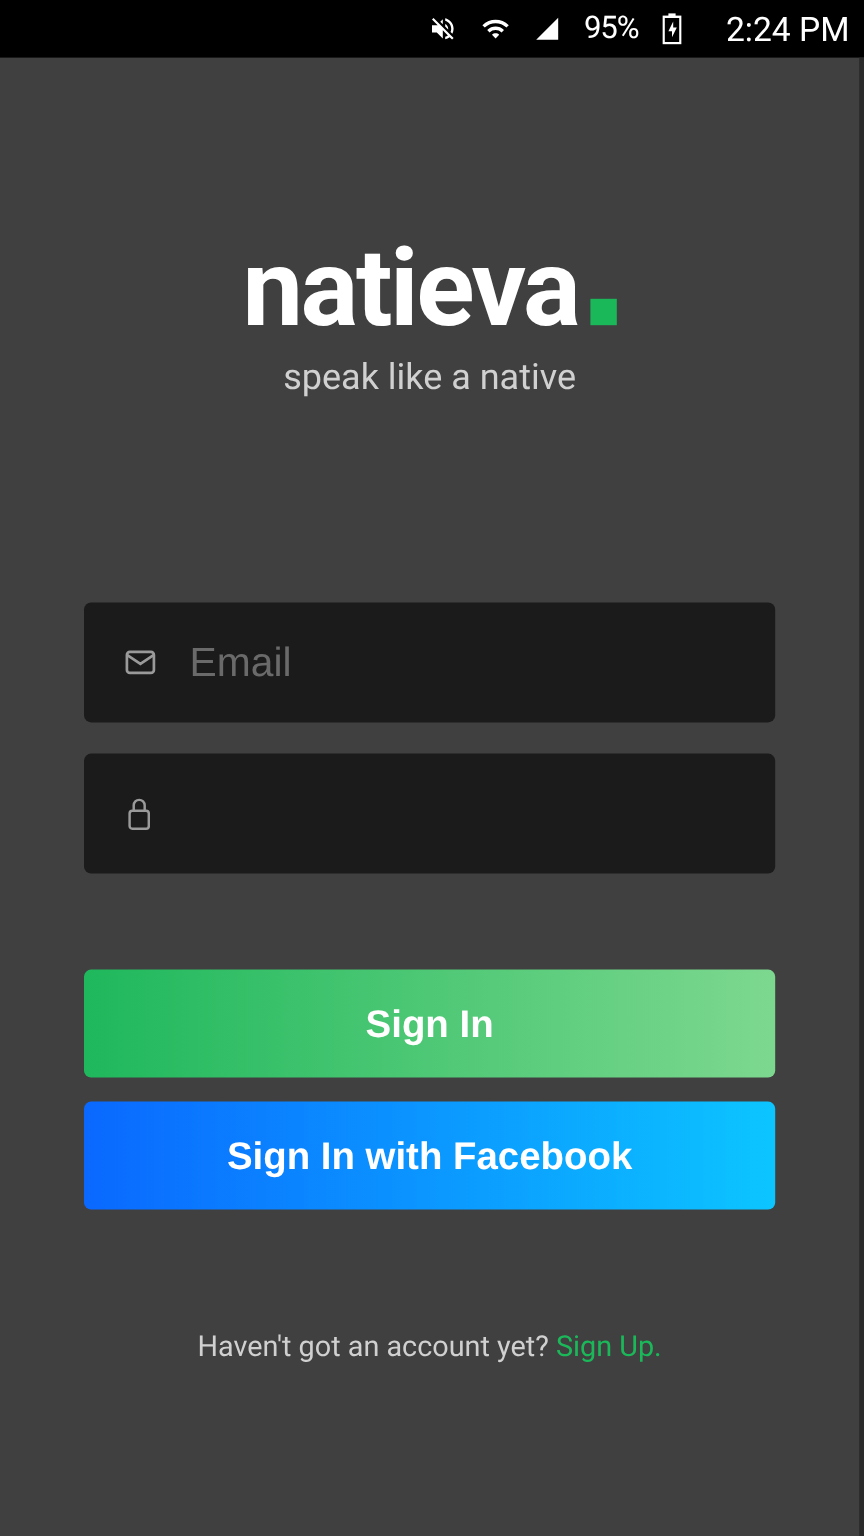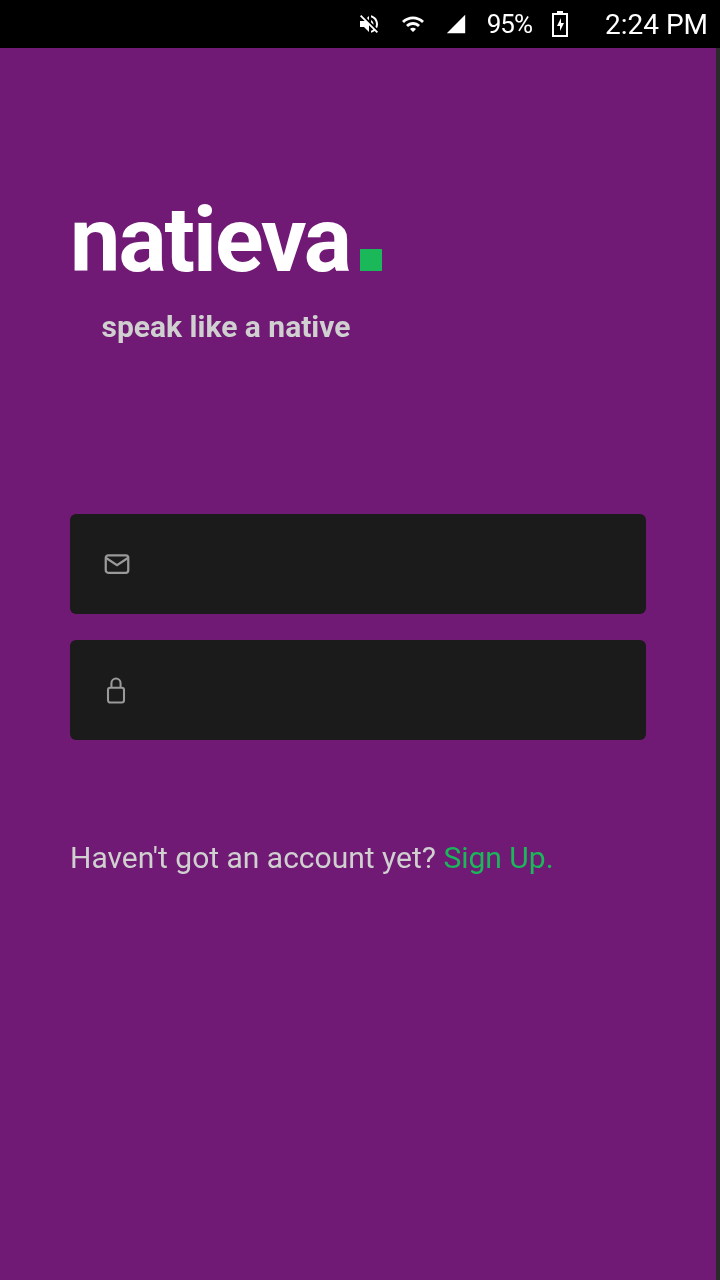--- a/index.html
+++ b/index.html
@@ -29,25 +29,25 @@
     .status-icons {
       display: flex;
       align-items: center;
       gap: 20px;
     }
     .status-icon {
       display: inline-flex;
       align-items: center;
     }
     .main {
-      background: #701a75;
+      background: #404040;
       height: 1232px;
       display: flex;
       flex-direction: column;
-      align-items: flex-start;
+      align-items: center;
       padding: 0 70px;
       border-right: 4px solid #2a2a2a;
     }
     .logo-section {
       margin-top: 140px;
       text-align: center;
     }
     .logo {
       font-size: 90px;
       font-weight: 700;
@@ -59,22 +59,22 @@
     .logo-dot {
       width: 22px;
       height: 22px;
       background: #1bb85a;
       display: inline-block;
       margin-left: 10px;
     }
     .tagline {
       color: #d0d0d0;
       font-size: 30px;
-      font-weight: 700;
-      margin-top: 16px;
+      font-weight: 400;
+      margin-top: 4px;
     }
     .form {
       width: 100%;
       margin-top: 170px;
       display: flex;
       flex-direction: column;
       gap: 26px;
     }
     .input-wrap {
       background: #1b1b1b;
@@ -117,21 +117,21 @@
       cursor: pointer;
     }
     .btn-signin {
       background: linear-gradient(90deg, #1fb85c 0%, #7dd88f 100%);
     }
     .btn-facebook {
       background: linear-gradient(90deg, #0a68ff 0%, #0cc5ff 100%);
     }
     .signup-prompt {
       margin-top: 100px;
-      font-size: 30px;
+      font-size: 24px;
       color: #d0d0d0;
       text-align: center;
     }
     .signup-link {
       color: #1bb85a;
       cursor: pointer;
     }
     .battery-pct {
       font-size: 26px;
       letter-spacing: -1px;
@@ -183,28 +183,33 @@
   </div>
 
   <div class="form">
     <div class="input-wrap">
       <span class="input-icon">
         <svg width="30" height="30" viewBox="0 0 24 24" fill="none" stroke="#9a9a9a" stroke-width="1.8">
           <rect x="3" y="5" width="18" height="14" rx="2"></rect>
           <path d="M3 7l9 6 9-6"></path>
         </svg>
       </span>
+      <input class="input-field" type="email" placeholder="Email" style="">
     </div>
     <div class="input-wrap">
       <span class="input-icon">
         <svg width="28" height="32" viewBox="0 0 24 28" fill="none" stroke="#9a9a9a" stroke-width="1.8">
           <rect x="5" y="12" width="14" height="13" rx="2"></rect>
           <path d="M8 12V8a4 4 0 0 1 8 0v4"></path>
         </svg>
       </span>
     </div>
   </div>
 
+  <div class="buttons">
+    <button class="btn btn-signin">Sign In</button>
+    <button class="btn btn-facebook">Sign In with Facebook</button>
+  </div>
 
   <div class="signup-prompt">
     <span>Haven't got an account yet? </span><span class="signup-link">Sign Up.</span>
   </div>
 </div>
 
 </body></html>

